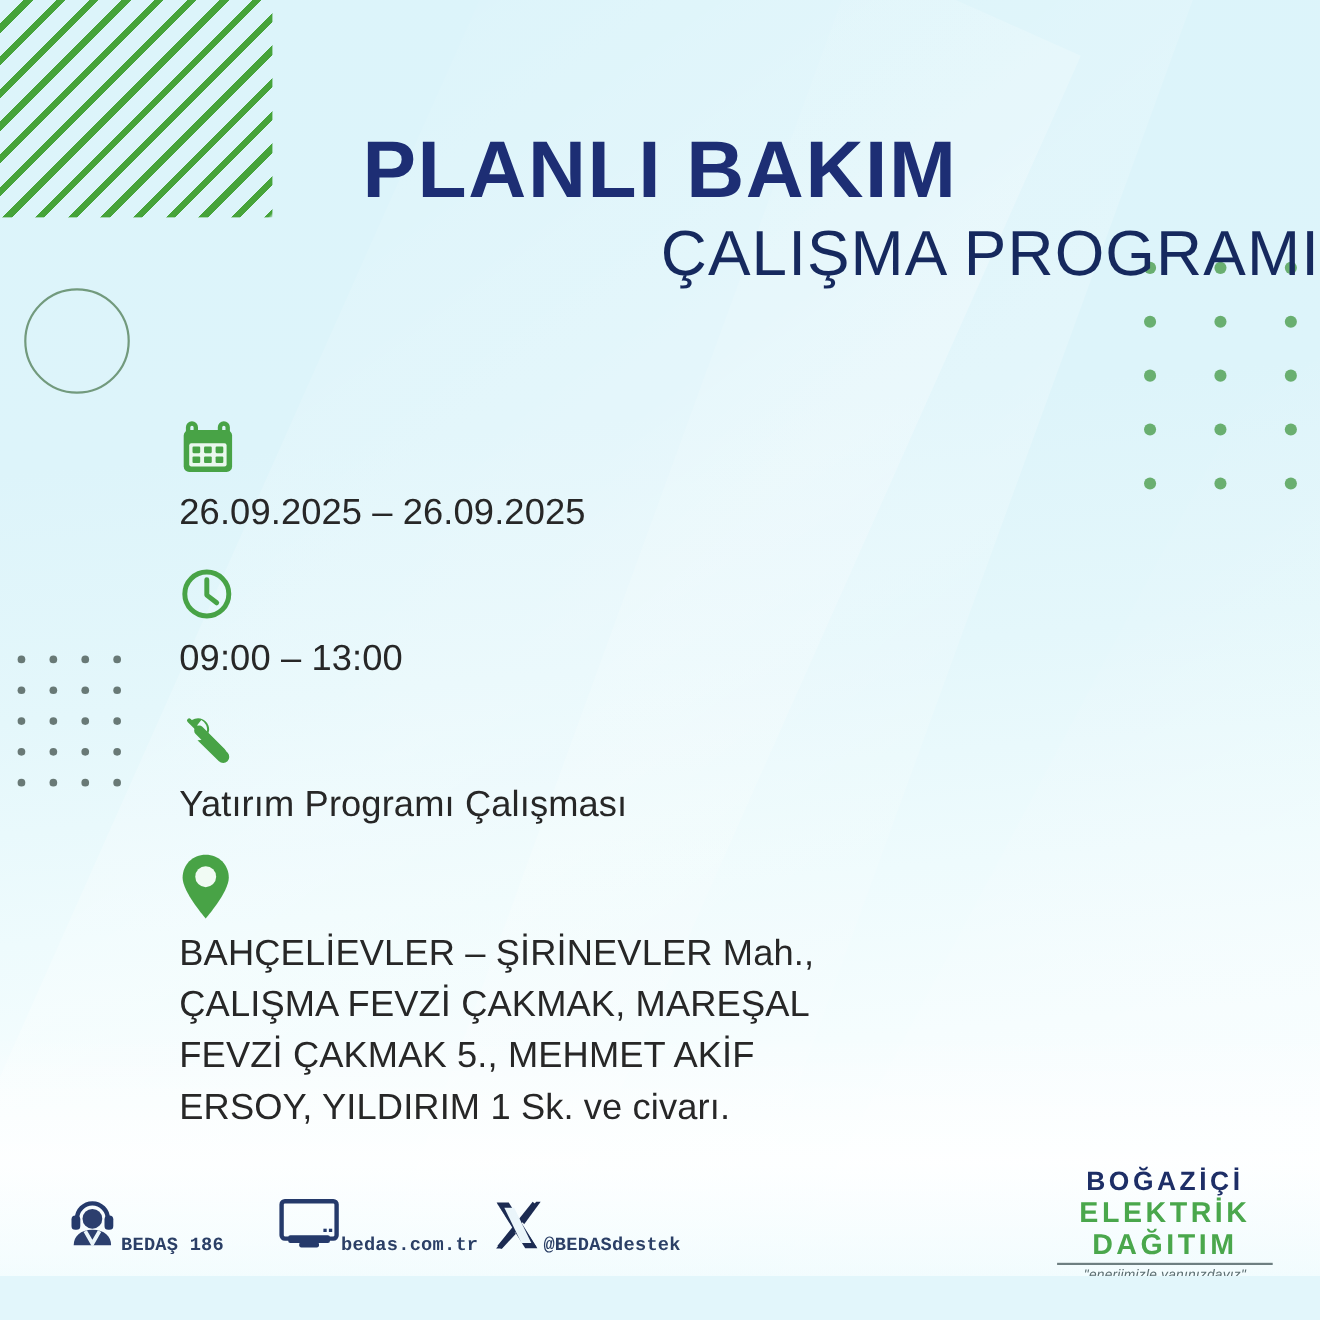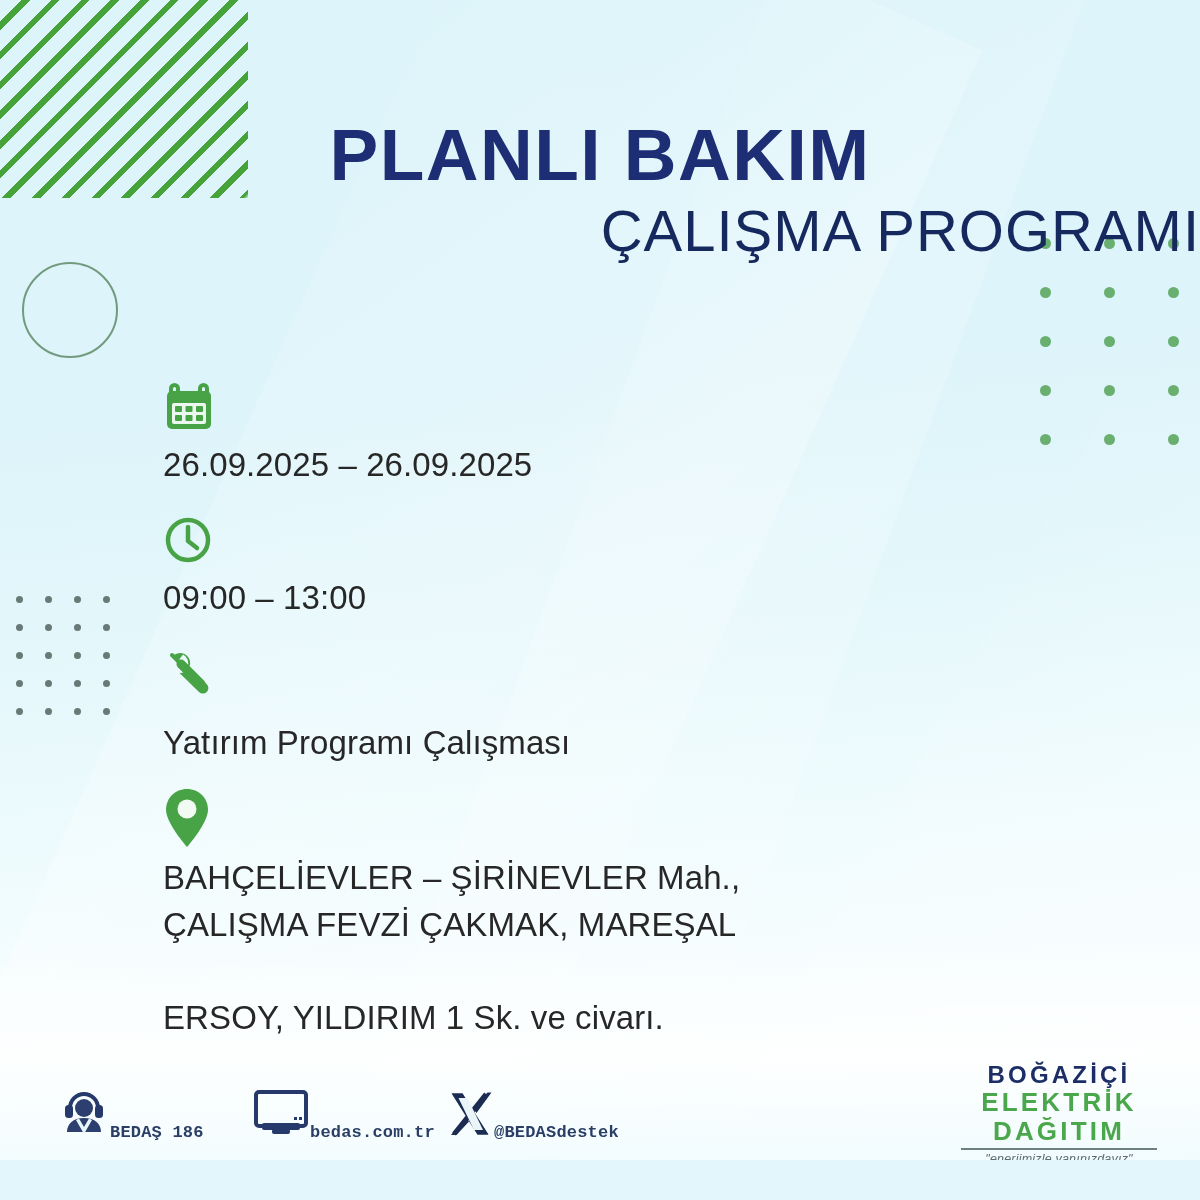--- a/index.html
+++ b/index.html
@@ -141,21 +141,21 @@
   }
   .row .txt {
     font-size: 33px;
     color: #272727;
     line-height: 1.30;
     padding-top: 8px;
     letter-spacing: .1px;
   }
   .row-date   { margin-top: 0; }
   .row-time   { margin-top: 24px; }
-  .row-work   { margin-top: 24px; gap: 12px; }
+  .row-work   { margin-top: 24px; }
   .row-place  { margin-top: 22px; }
   .row-place .txt { line-height: 1.42; }
 
   
   .footer {
     position: absolute;
     left: 58px; top: 1086px;
     display: flex;
     align-items: flex-start;
     gap: 54px;
@@ -310,21 +310,21 @@
     <div class="row row-place">
       <span class="ico">
         <svg width="48" height="62" viewBox="0 0 48 62">
           <path d="M24 2 C12 2 3 11 3 23 C3 36 24 60 24 60 C24 60 45 36 45 23 C45 11 36 2 24 2 Z" fill="#48a346"></path>
           <circle cx="24" cy="22" r="9.5" fill="#f1fbf4"></circle>
         </svg>
       </span>
       <span class="txt">
         <span>BAHÇELİEVLER – ŞİRİNEVLER Mah.,</span><br>
         <span>ÇALIŞMA FEVZİ ÇAKMAK, MAREŞAL</span><br>
-        <br>
+        <span>FEVZİ ÇAKMAK 5., MEHMET AKİF</span><br>
         <span>ERSOY, YILDIRIM 1 Sk. ve civarı.</span>
       </span>
     </div>
 
   </div>
 
   <div class="footer">
 
     <div class="fitem">
       <span class="fico">

